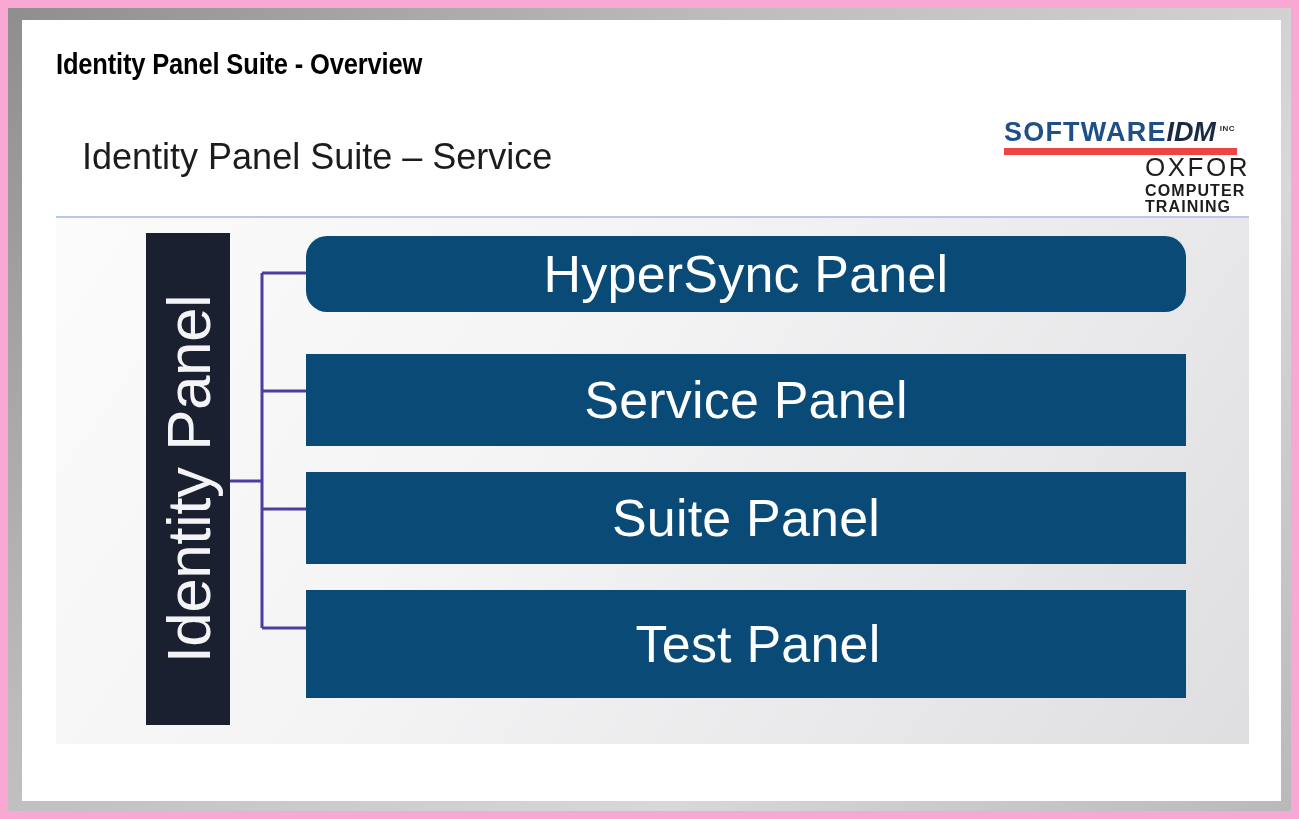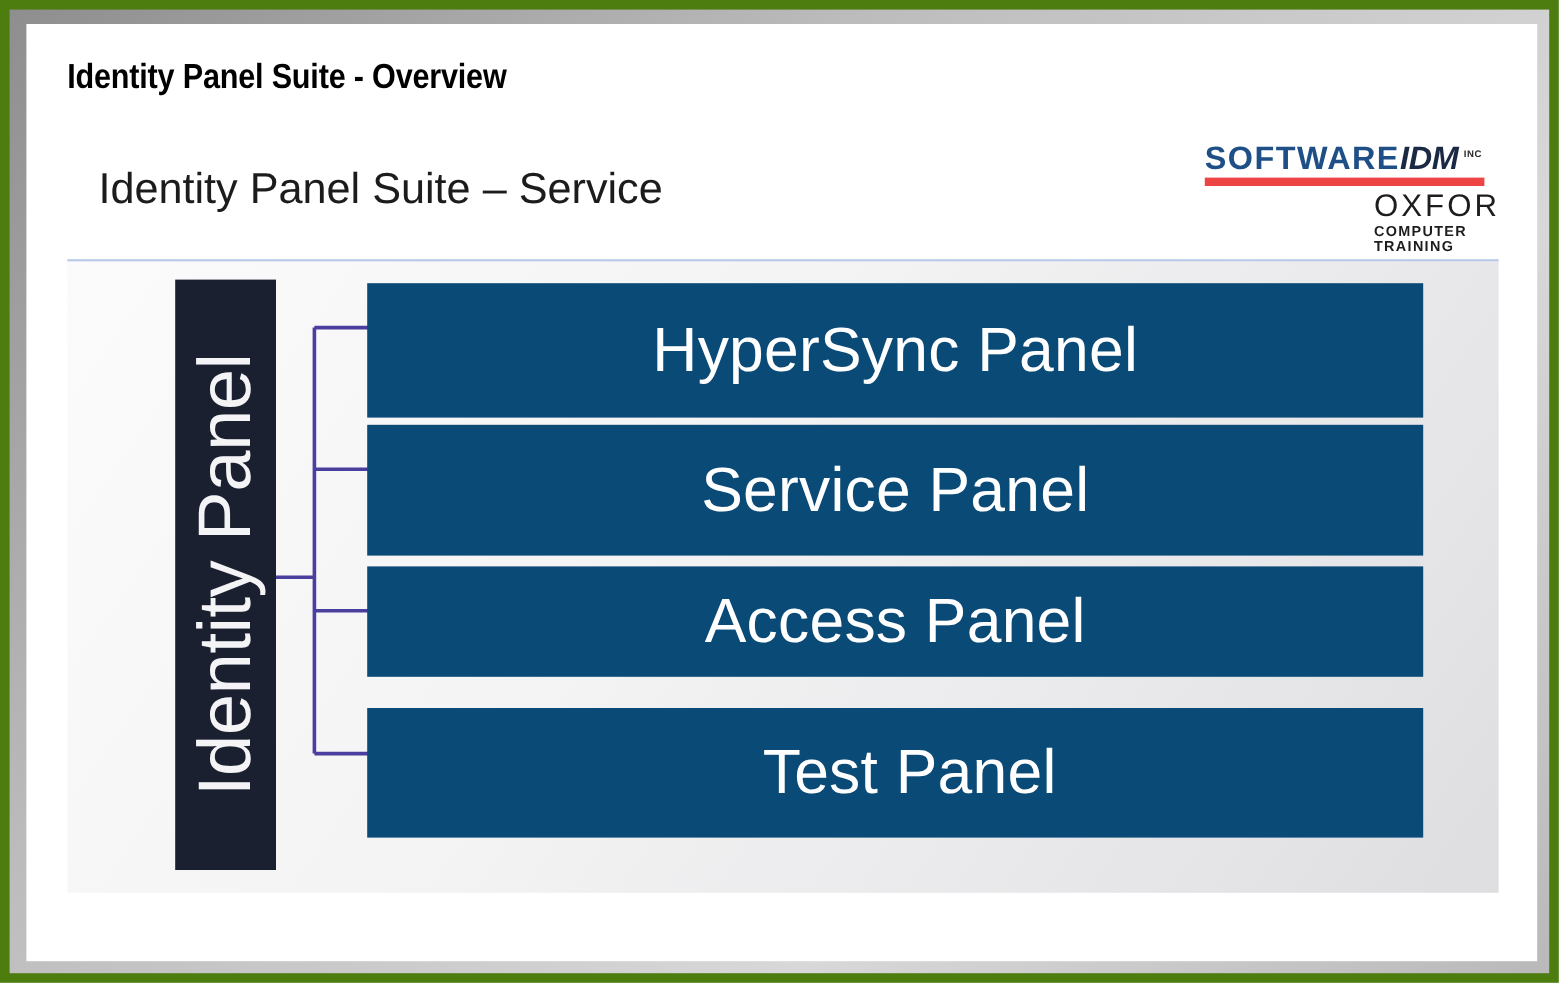--- a/index.html
+++ b/index.html
@@ -13,21 +13,21 @@
     font-family: "Liberation Sans", sans-serif;
     overflow: hidden;
   }
 
   
   .screen {
     position: absolute;
     left: 0; top: 0;
     width: 1299px;
     height: 819px;
-    background: #4d7c0f;
+    background: #f9a8d4;
     box-sizing: border-box;
   }
   .frame-shadow {
     position: absolute;
     left: 8px; top: 8px;
     width: 1283px;
     height: 803px;
     background: linear-gradient(135deg, #8e8e8e 0%, #bdbdbd 35%, #d8d8d8 70%, #b9b9b9 100%);
     box-sizing: border-box;
   }
@@ -152,21 +152,21 @@
     justify-content: center;
   }
   .ox-main {
     font-size: 26px;
     letter-spacing: 2.5px;
     color: #1d1d1d;
     line-height: 1;
     font-weight: normal;
   }
   .ox-sub {
-    font-size: 12px;
+    font-size: 16px;
     letter-spacing: 1.1px;
     color: #1d1d1d;
     line-height: 1;
     margin-top: 3px;
     font-weight: bold;
   }
   .ox-endbar {
     width: 13px;
     background: #18a8c8;
     margin-left: 6px;
@@ -304,28 +304,28 @@
           <line x1="206" y1="55" x2="253" y2="55" stroke="#4a3f9e" stroke-width="3"></line>
 
           <line x1="206" y1="173" x2="253" y2="173" stroke="#4a3f9e" stroke-width="3"></line>
 
           <line x1="206" y1="291" x2="253" y2="291" stroke="#4a3f9e" stroke-width="3"></line>
 
           <line x1="206" y1="410" x2="253" y2="410" stroke="#4a3f9e" stroke-width="3"></line>
         </svg>
 
         <div class="panels">
-          <div class="panel" style="top:18px;  height:112px;">
+          <div class="panel" style="top:18px;  height:76px;border-radius:21px;">
             <span>HyperSync Panel</span>
           </div>
-          <div class="panel" style="top:136px; height:109px;">
+          <div class="panel" style="top:136px; height:92px;">
             <span>Service Panel</span>
           </div>
           <div class="panel" style="top:254px; height:92px;">
-            <span>Access Panel</span>
+            <span>Suite Panel</span>
           </div>
           <div class="panel" style="top:372px; height:108px;padding-left:24px;">
             <span>Test Panel</span>
           </div>
         </div>
 
       </div>
 
 
     </div>

